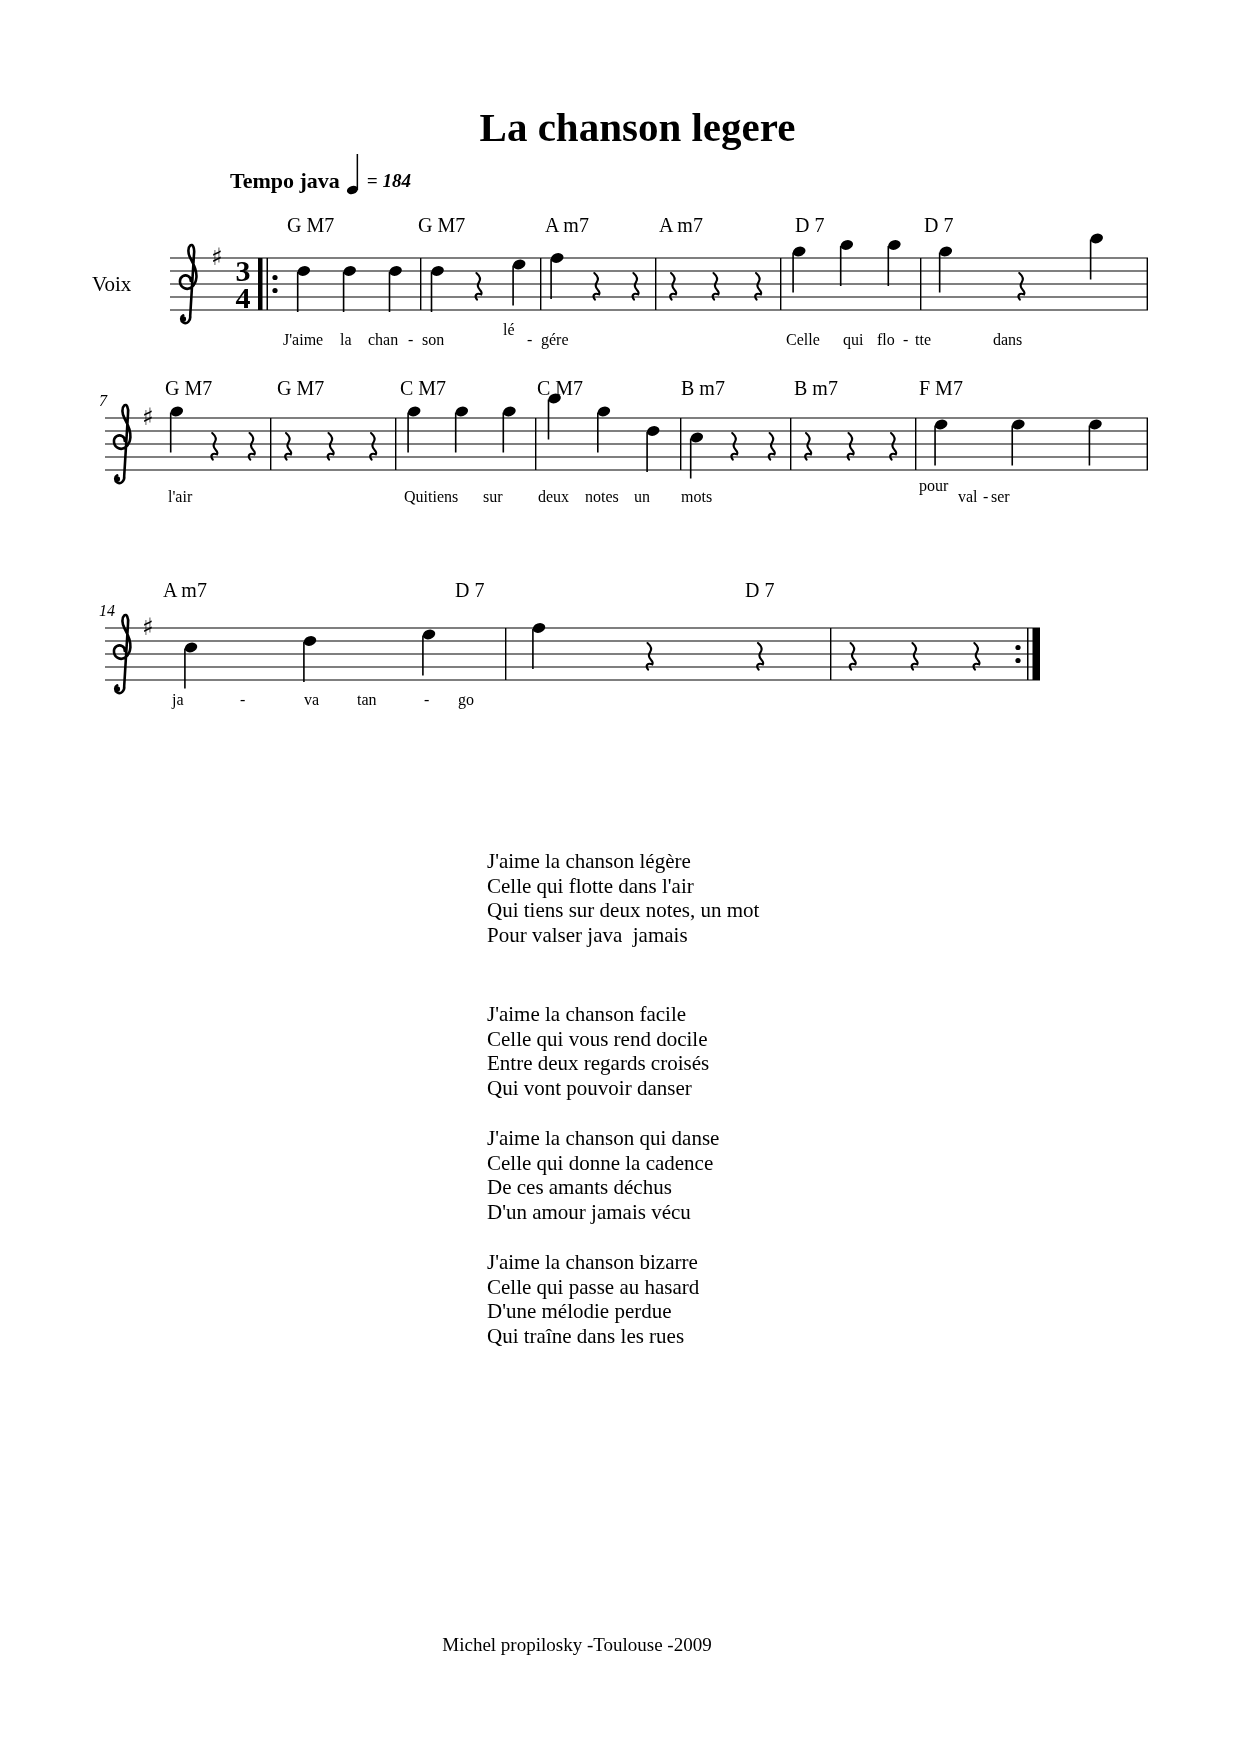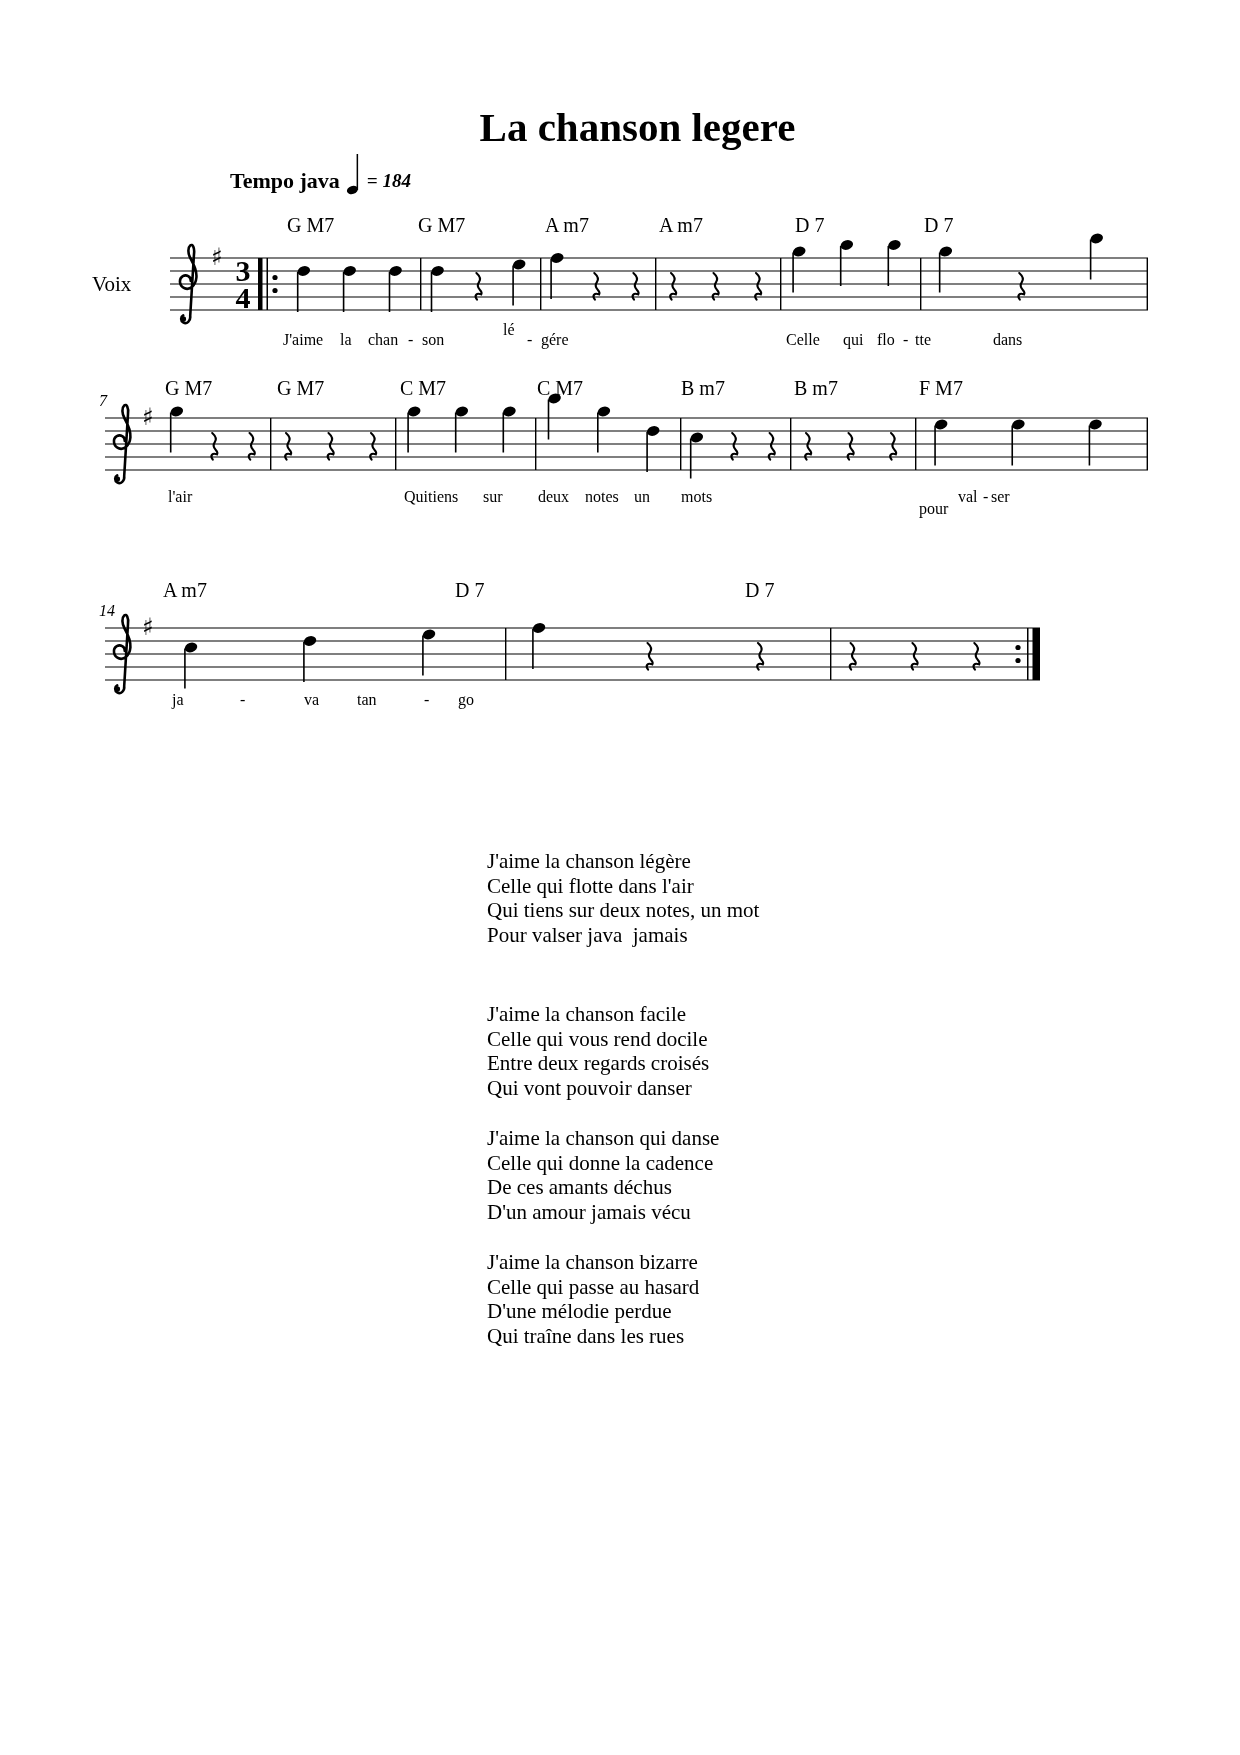--- a/index.html
+++ b/index.html
@@ -195,21 +195,21 @@
       <span class="chord" style="left: 794px; top: 377px;">B m7</span>
       <span class="chord" style="left: 919px; top: 377px;">F M7</span>
       <span class="lyric" style="left: 168px; top: 488px;">l'air</span>
       <span class="lyric" style="left: 404px; top: 488px;">Qui</span>
       <span class="lyric" style="left: 428px; top: 488px;">tiens</span>
       <span class="lyric" style="left: 483px; top: 488px;">sur</span>
       <span class="lyric" style="left: 538px; top: 488px;">deux</span>
       <span class="lyric" style="left: 585px; top: 488px;">notes</span>
       <span class="lyric" style="left: 634px; top: 488px;">un</span>
       <span class="lyric" style="left: 681px; top: 488px;">mots</span>
-      <span class="lyric" style="left: 919px; top: 500px; text-align: center;">pour</span>
+      <span class="lyric" style="left: 919px; top: 477px; text-align: center;">pour</span>
       <span class="lyric" style="left: 958px; top: 488px;">val</span>
       <span class="lyric" style="left: 983px; top: 488px;">-</span>
       <span class="lyric" style="left: 991px; top: 488px;">ser</span>
       <span class="mnum" style="left: 99px; top: 602px;">14</span>
       <span class="chord" style="left: 163px; top: 579px;">A m7</span>
       <span class="chord" style="left: 455px; top: 579px;">D 7</span>
       <span class="chord" style="left: 745px; top: 579px;">D 7</span>
       <span class="lyric" style="left: 172px; top: 691px;">ja</span>
       <span class="lyric" style="left: 240px; top: 691px;">-</span>
       <span class="lyric" style="left: 304px; top: 691px;">va</span>
@@ -218,14 +218,15 @@
       <span class="lyric" style="left: 458px; top: 691px;">go</span>
     </div>
 
   <div id="verses">
       <div class="verse" style="top: 849px;"><div>J'aime la chanson légère</div><div>Celle qui flotte dans l'air</div><div>Qui tiens sur deux notes, un mot</div><div>Pour valser java  jamais</div></div>
       <div class="verse" style="top: 1002px;"><div>J'aime la chanson facile</div><div>Celle qui vous rend docile</div><div>Entre deux regards croisés</div><div>Qui vont pouvoir danser</div></div>
       <div class="verse" style="top: 1126px;"><div>J'aime la chanson qui danse</div><div>Celle qui donne la cadence</div><div>De ces amants déchus</div><div>D'un amour jamais vécu</div></div>
       <div class="verse" style="top: 1250px;"><div>J'aime la chanson bizarre</div><div>Celle qui passe au hasard</div><div>D'une mélodie perdue</div><div>Qui traîne dans les rues</div></div>
     </div>
 
+  <div class="footer">Michel propilosky -Toulouse -2009</div>
 
 </div>
 
 </body></html>

